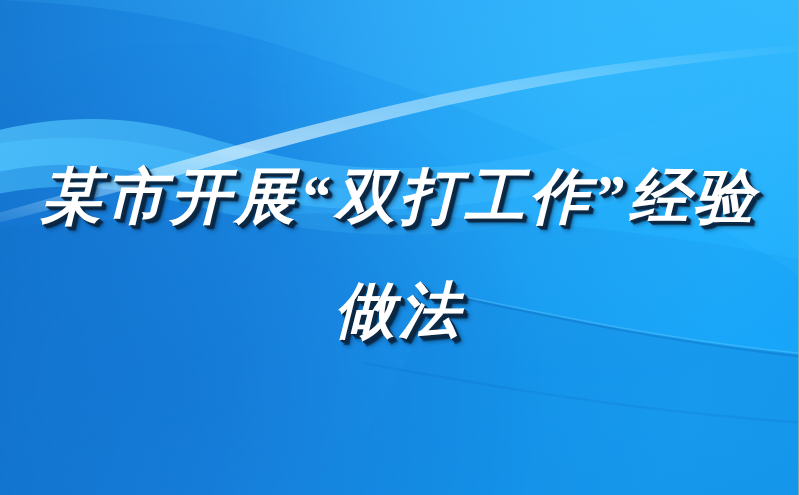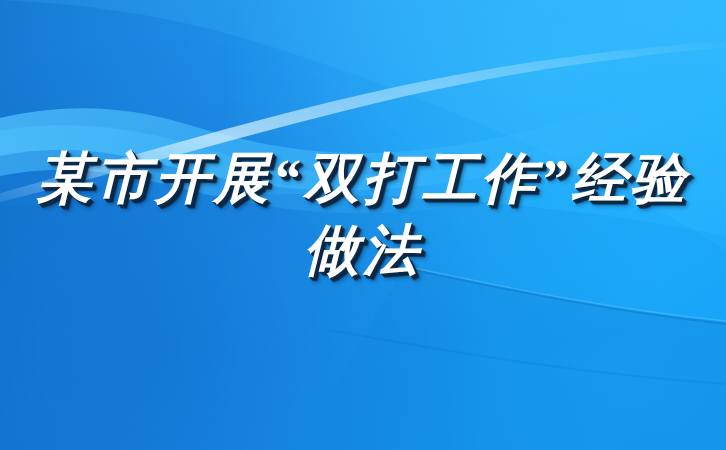--- a/index.html
+++ b/index.html
@@ -97,21 +97,21 @@
     letter-spacing: 4px;
     white-space: nowrap;
     text-shadow:
        1px  1px 0 #0c2a46,
        2px  2px 0 #0c2a46,
        3px  3px 0 #0b2540,
        4px  4px 1px rgba(6,28,52,0.75),
        5px  5px 4px rgba(4,22,44,0.45);
   }
   .title-line.line-1 { font-size: 55px; }
-  .title-line.line-2 { font-size: 55px; }
+  .title-line.line-2 { font-size: 55px; margin-top: 32px; }
 </style>
 </head>
 <body>
 
 <div id="slide">
 
   <div class="bg-base"></div>
   <div class="bg-diag-tint"></div>
   <div class="bg-corner-glow"></div>
   <div class="bg-left-shade"></div>

